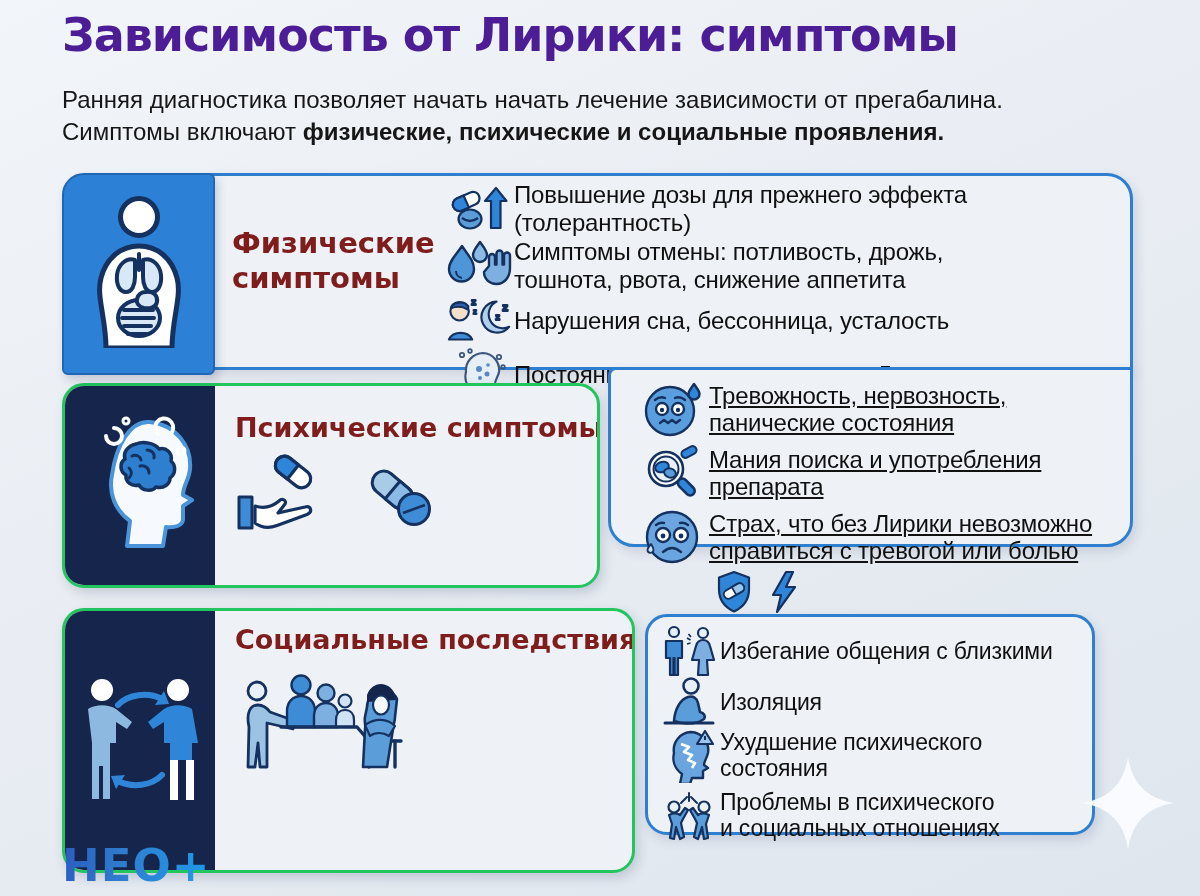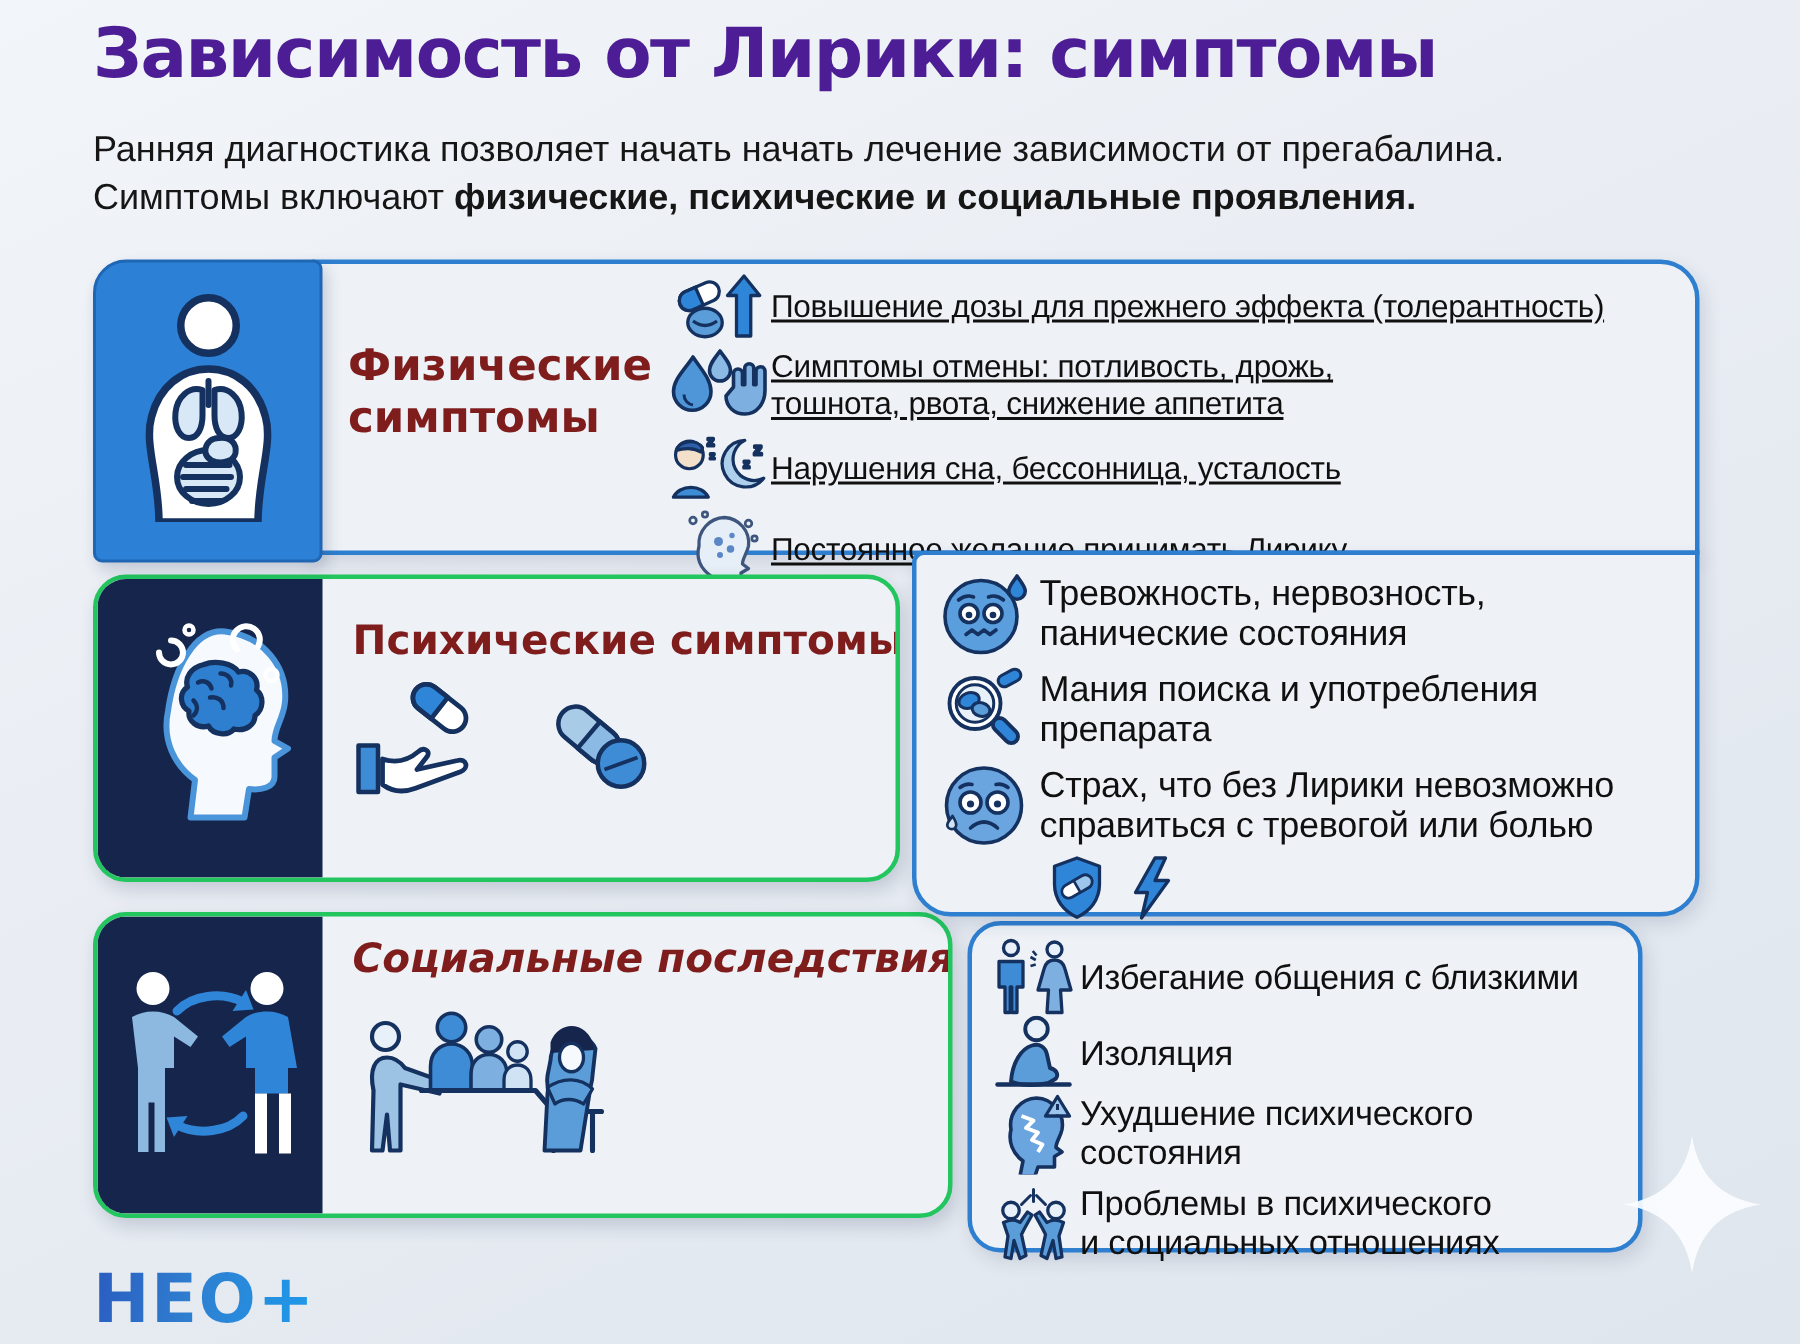--- a/index.html
+++ b/index.html
@@ -22,60 +22,60 @@
   }
   .subtitle b { font-weight:bold; }
 
   
   .panel {
     position:absolute; background:#eef2f7;
     border:3px solid #2e7fd0;
     box-shadow: 3px 5px 12px rgba(25,45,85,.14);
   }
   .panel-physical { left:203px; top:173px; width:930px; height:197px; border-radius:6px 26px 0 0; }
-  .panel-psych-list { left:608px; top:367px; width:525px; height:244px; border-radius:8px 0 26px 26px; padding:8px 6px 0 8px; z-index:2; }
+  .panel-psych-list { left:608px; top:367px; width:525px; height:180px; border-radius:8px 0 26px 26px; padding:8px 6px 0 24px; z-index:2;text-decoration:underline; }
   .panel-social-list { left:645px; top:614px; width:450px; height:221px; border-radius:22px; padding:8px 6px 0 10px; }
 
   
   .sq {
     position:absolute; display:flex; align-items:center; justify-content:center;
     box-shadow: 3px 5px 10px rgba(25,45,85,.2);
   }
   .sq-blue { left:62px; top:173px; width:153px; height:202px; background:#2c80d5;
              border:2px solid #1f66b5; border-radius:22px 6px 6px 6px; z-index:3; }
 
   
   .card {
     position:absolute; background:#eef2f7; border:3px solid #22c55e;
     border-radius:22px; display:flex; overflow:hidden;
     box-shadow: 3px 5px 12px rgba(25,45,85,.18);
   }
   .card-psych  { left:62px; top:383px; width:538px; height:205px; }
-  .card-social { left:62px; top:608px; width:573px; height:204px;font-style:italic; }
+  .card-social { left:62px; top:608px; width:573px; height:265px; }
   .navy-tile { width:150px; flex:0 0 150px; background:#16254c;
                display:flex; align-items:center; justify-content:center; }
   .card-body { position:relative; flex:1; }
 
   .sec-heading {
     font-family:"DejaVu Sans","Liberation Sans",sans-serif;
     font-weight:800; color:#7f1d1d; line-height:1.22;
   }
   .ph-head { position:absolute; left:26px; top:50px; width:205px; font-size:29px; }
   .psych-head  { position:absolute; left:20px; top:26px; font-size:27px; white-space:nowrap; }
   .social-head { position:absolute; left:20px; top:13px; font-size:27px; white-space:nowrap; }
 
   .ph-list { position:absolute; left:240px; top:5px; right:4px; }
 
   .row { display:flex; align-items:center; }
   .row .ico { flex:0 0 68px; width:68px; display:flex; align-items:center; justify-content:center; }
   .row .txt { white-space:pre-line; color:#101010; letter-spacing:-0.2px; }
 
   .ph-list .row       { min-height:46px; }
   .ph-list .row.two   { min-height:58px; }
-  .ph-list .txt       { font-size:21px;  line-height:1.17;text-decoration:underline; }
+  .ph-list .txt       { font-size:24px;  line-height:1.17; }
 
   .panel-psych-list .row  { min-height:57px; margin-bottom:2px; }
   .panel-psych-list .ico  { flex-basis:74px; width:74px; }
   .panel-psych-list .txt  { font-size:24px; line-height:1.13; }
   .extra-icons { display:flex; gap:16px; margin-left:80px; margin-top:2px; align-items:center; }
 
   .panel-social-list .row { min-height:45px; }
   .panel-social-list .row.two { min-height:64px; }
   .panel-social-list .ico { flex-basis:62px; width:62px; }
   .panel-social-list .txt { font-size:23px; line-height:1.15; }

